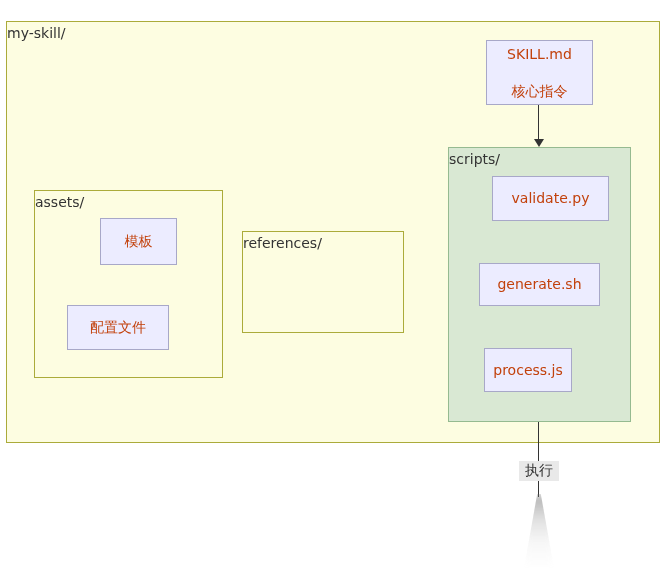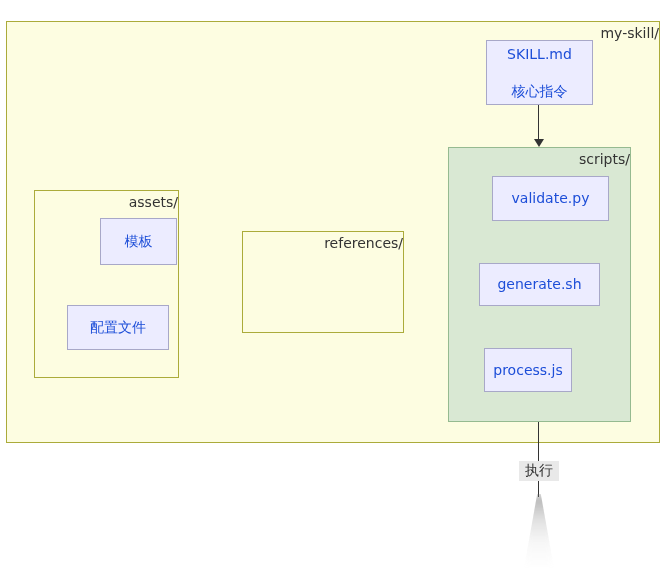--- a/index.html
+++ b/index.html
@@ -11,37 +11,37 @@
     font-family: "DejaVu Sans", "Liberation Sans", sans-serif;
     color: #333333;
     overflow: hidden;
   }
   .box { position: absolute; box-sizing: border-box; }
   .subgraph-yellow { background: #fdfde1; border: 1px solid #abab3a; }
   .subgraph-green  { background: #d9e8d3; border: 1px solid #95ba90; padding-left: 35px; }
   .sg-title {
     position: absolute;
     top: 3px; left: 0; right: 0;
-    text-align: right;
+    text-align: left;
     font-size: 14px;
     color: #333333;
   }
   .node {
     position: absolute;
     box-sizing: border-box;
     background: #ececff;
     border: 1px solid #a8a8c8;
     display: flex;
     flex-direction: column;
     align-items: center;
     justify-content: center;
     font-size: 14px;
     line-height: 1.5;
     text-align: center;
-    color: #1d4ed8;
+    color: #c2410c;
     gap: 16px;
   }
   .vline { position: absolute; width: 1px; background: #333333; }
   .arrowhead {
     position: absolute;
     width: 0; height: 0;
     border-left: 5px solid transparent;
     border-right: 5px solid transparent;
     border-top: 8px solid #333333;
   }
@@ -68,21 +68,21 @@
 </style>
 </head>
 <body>
 
 <div class="canvas">
 
   <div class="box subgraph-yellow" style="left:6px; top:21px; width:654px; height:422px;">
     <div class="sg-title">my-skill/</div>
   </div>
 
-  <div class="box subgraph-yellow" style="left:34px; top:190px; width:145px; height:188px;">
+  <div class="box subgraph-yellow" style="left:34px; top:190px; width:189px; height:188px;">
     <div class="sg-title">assets/</div>
   </div>
   <div class="node" style="left:80px; top:218px; width:77px; height:47px;margin-left:20px;">
     <span>模板</span>
   </div>
   <div class="node" style="left:67px; top:305px; width:102px; height:45px;">
     <span>配置文件</span>
   </div>
 
   <div class="box subgraph-yellow" style="left:242px; top:231px; width:162px; height:102px;">

